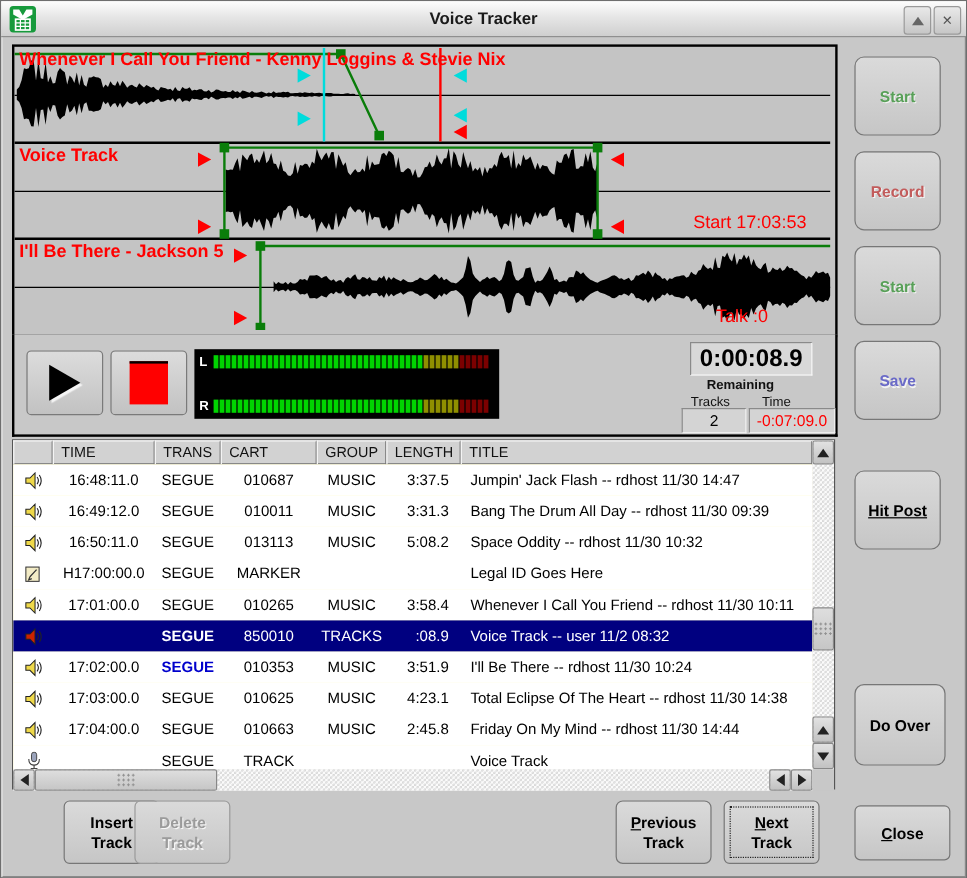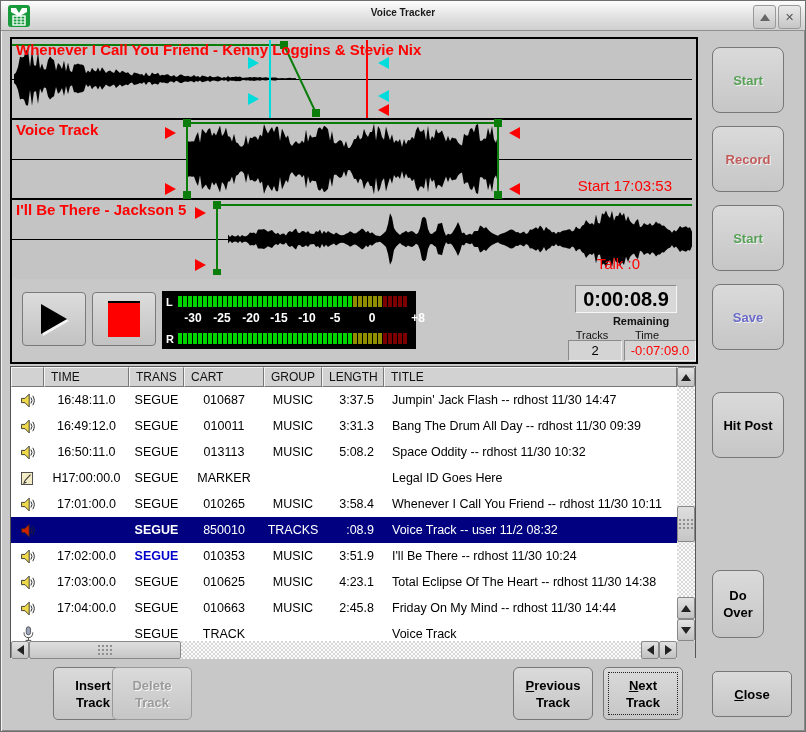--- a/index.html
+++ b/index.html
@@ -9,21 +9,21 @@
     font-family:"Liberation Sans","DejaVu Sans",sans-serif;
     -webkit-font-smoothing:antialiased;
   }
   .frame{position:absolute;inset:0;border:1px solid #6e6e6e;
     box-shadow:inset 1px 1px 0 #f2f2f2, inset -1px -1px 0 #8a8a8a;}
   
   .titlebar{position:absolute;left:1px;top:1px;right:1px;height:29px;
     background:linear-gradient(180deg,#fdfdfd 0%,#e6e6e6 45%,#cfcfcf 100%);
     border-bottom:1px solid #8f8f8f;}
   .titlebar .title{position:absolute;left:0;right:0;top:6px;text-align:center;
-    font-weight:bold;font-size:10px;color:#1a1a1a;}
+    font-weight:bold;font-size:14px;color:#1a1a1a;}
   .appicon{position:absolute;left:6px;top:3px;width:24px;height:24px;}
   .winbtns{position:absolute;right:4px;top:4px;display:flex;gap:2px;}
   .winbtn{width:21px;height:22px;border:1px solid #999;border-radius:3px;
     background:linear-gradient(180deg,#e9e9e9,#c6c6c6);
     display:flex;align-items:center;justify-content:center;
     font-size:11px;color:#555;font-weight:bold;cursor:default;}
   
   .wavepanel{position:absolute;left:10px;top:37px;width:684px;height:240px;
     background:#c4c4c4;border:2px solid #000;}
   .transport{position:absolute;left:10px;top:279px;width:684px;height:83px;
@@ -232,30 +232,20 @@
           <i class="seg o"></i>
           <i class="seg o"></i>
           <i class="seg o"></i>
           <i class="seg r"></i>
           <i class="seg r"></i>
           <i class="seg r"></i>
           <i class="seg r"></i>
           <i class="seg r"></i>
         </span>
     </div>
-    <div class="mscale" id="mscale">
-        <span style="left: 15px;">-30</span>
-        <span style="left: 44px;">-25</span>
-        <span style="left: 73px;">-20</span>
-        <span style="left: 101px;">-15</span>
-        <span style="left: 129px;">-10</span>
-        <span style="left: 157px;">-5</span>
-        <span style="left: 194px;">0</span>
-        <span style="left: 240px;">+8</span>
-      </div>
     <div class="mrow" style="top:41px;">
       <span class="mlabel">R</span>
       <span class="segs" id="segs-r">
           <i class="seg g"></i>
           <i class="seg g"></i>
           <i class="seg g"></i>
           <i class="seg g"></i>
           <i class="seg g"></i>
           <i class="seg g"></i>
           <i class="seg g"></i>
@@ -296,21 +286,21 @@
           <i class="seg r"></i>
           <i class="seg r"></i>
           <i class="seg r"></i>
           <i class="seg r"></i>
           <i class="seg r"></i>
         </span>
     </div>
   </div>
 
   <div class="timedisp">0:00:08.9</div>
-  <div class="rlabel" style="left:579px;top:36px;width:100px;font-weight:bold;">Remaining</div>
+  <div class="rlabel" style="left:555px;top:36px;width:100px;font-weight:bold;">Remaining</div>
   <div class="rlabel" style="left:550px;top:50px;width:60px;">Tracks</div>
   <div class="rlabel" style="left:605px;top:50px;width:60px;">Time</div>
   <div class="vpanel" style="left:556px;top:61px;width:52px;">2</div>
   <div class="vpanel" style="left:612px;top:61px;width:70px;color:var(--accent_red);">-0:07:09.0</div>
 </div>
 
 <div class="logtable">
   <div class="thead" id="thead">
       <div class="th"></div>
       <div class="th">TIME</div>
@@ -496,24 +486,24 @@
   </div>
 <div class="bigbtn dis-red" style="left:712px;top:126px;width:72px;height:66px;">
     <span>Record</span>
   </div>
 <div class="bigbtn dis-green" style="left:712px;top:205px;width:72px;height:66px;">
     <span>Start</span>
   </div>
 <div class="bigbtn dis-blue" style="left:712px;top:284px;width:72px;height:66px;">
     <span>Save</span>
   </div>
-<div class="bigbtn" style="left:712px;top:392px;width:72px;height:66px;">
+<div class="bigbtn" style="left:712px;top:392px;width:72px;height:66px;text-decoration:underline;">
     <span>Hit Post</span>
   </div>
-<div class="bigbtn" style="left:712px;top:570px;width:52px;height:68px;">
+<div class="bigbtn" style="left:712px;top:570px;width:76px;height:68px;">
     <span>Do Over</span>
   </div>
 
 <div class="bigbtn" style="left:22px;top:667px;width:80px;height:53px;border-radius:5px;margin-left:31px;">
   <span>Insert</span>
     <span>Track</span>
 </div>
 <div class="bigbtn dis-grey" style="left:112px;top:667px;width:80px;height:53px;border-radius:5px;">
   <span>Delete</span>
     <span>Track</span>

